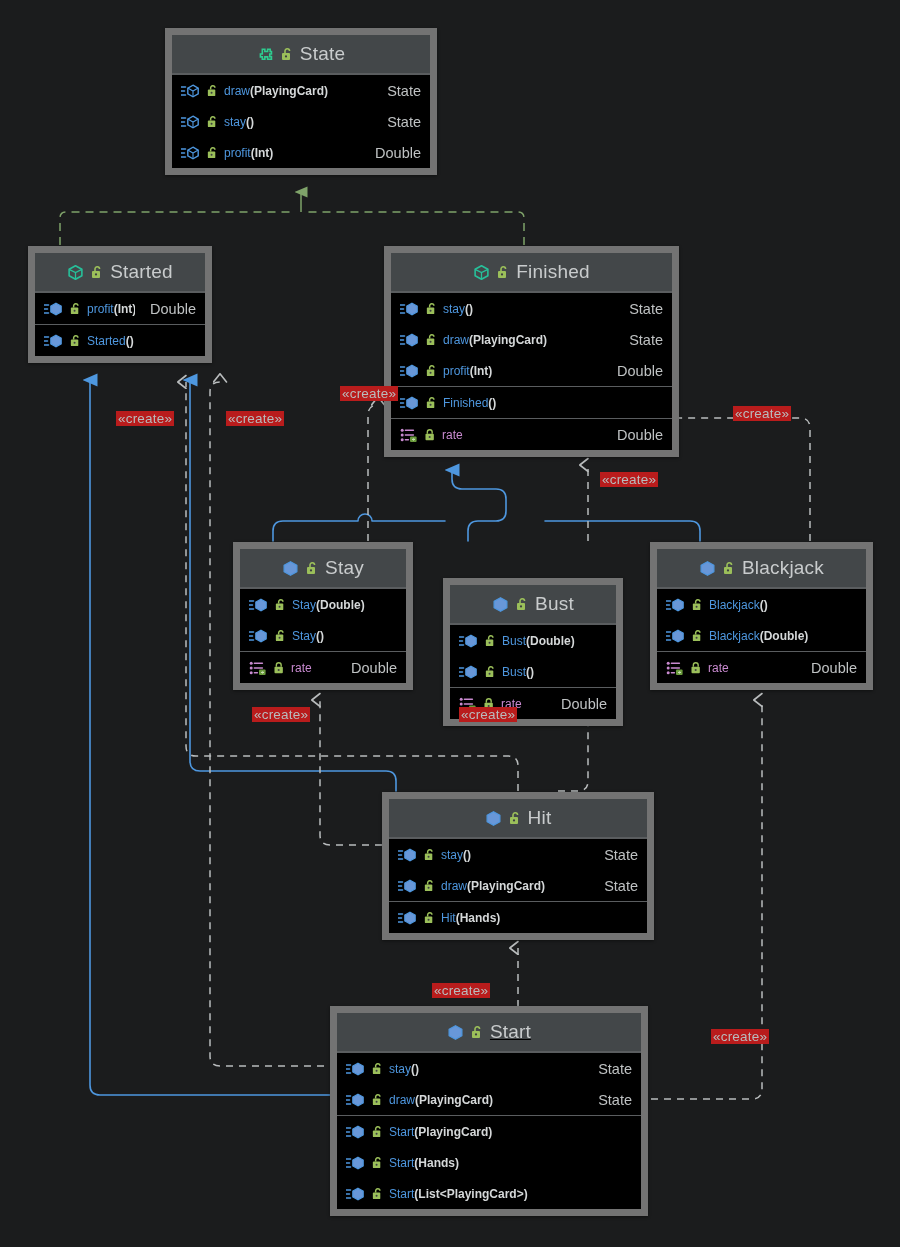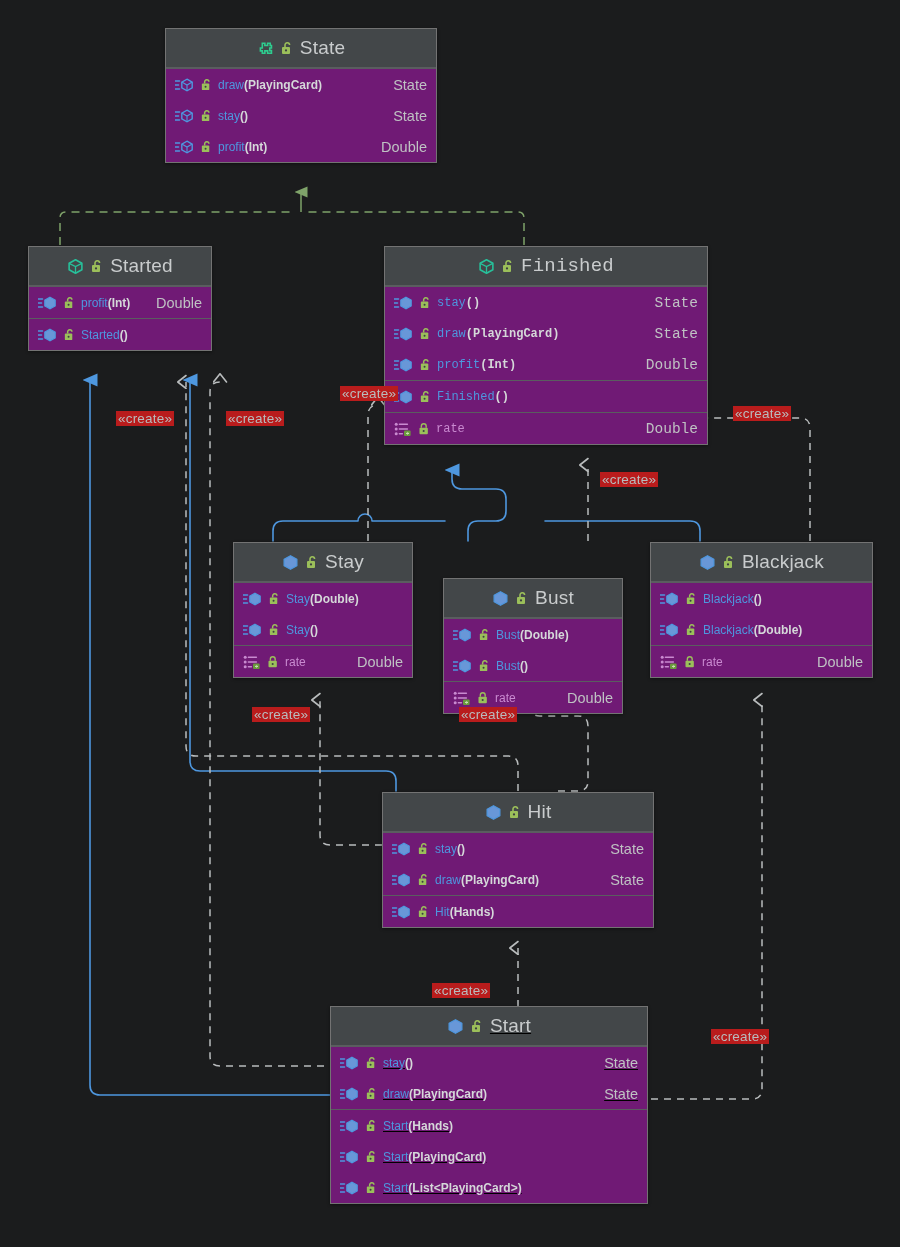--- a/index.html
+++ b/index.html
@@ -6,22 +6,22 @@
   body{
     width:900px;height:1247px;position:relative;overflow:hidden;
     font-family:"Liberation Sans","DejaVu Sans",sans-serif;
     background:#1b1c1d;
   }
   #canvas{position:absolute;inset:0;width:900px;height:1247px;}
   svg#wires{position:absolute;left:0;top:0;width:900px;height:1247px;pointer-events:none;}
 
   .node{
     position:absolute;
-    background:#701a75;
-    border:1px solid #737373;
+    background:#000000;
+    border:7px solid #737373;
     box-shadow:0 1px 3px rgba(0,0,0,.45);
     box-sizing:border-box;
     z-index:5;
   }
   .node .hdr{
     background:#434749;
     border-bottom:1px solid #5a5d5f;
     height:39px;
     display:flex;align-items:center;justify-content:center;gap:6px;
     padding:0 10px;
@@ -240,21 +240,21 @@
             <rect x="2" y="6" width="8" height="7" rx="1" fill="#9bbf5a"></rect>
             <circle cx="6" cy="9.4" r="1.1" fill="#3c3f41"></circle>
           </svg>
         </span>
         <span class="sig"><span class="mname">Started</span><span class="paren">()</span></span>
         <span class="ret"></span>
       </div>
     </div>
   </div>
 
-  <div class="node" style="left:384px;top:246px;width:324px;font-family:Liberation Mono, monospace;">
+  <div class="node" style="left:384px;top:246px;width:295px;">
     <div class="hdr">
       <span class="ic">
         <svg width="17" height="17" viewBox="0 0 16 16">
           <path d="M8 1.6 14 5v6L8 14.4 2 11V5z" fill="none" stroke="#27c09a" stroke-width="1.5" stroke-linejoin="round"></path>
           <path d="M2 5l6 3 6-3M8 8v6.4" fill="none" stroke="#27c09a" stroke-width="1.2"></path>
         </svg>
       </span>
       <span class="ic">
         <svg width="14" height="15" viewBox="0 0 14 15">
           <path d="M5 6V4.2A2.3 2.3 0 0 1 9.6 4" fill="none" stroke="#9bbf5a" stroke-width="1.6"></path>
@@ -656,33 +656,33 @@
       <div class="row">
         <span class="ic"><svg width="20" height="16" viewBox="0 0 20 16">
               <path d="M0.5 4h4M0.5 8h3M0.5 12h4" stroke="#4e97df" stroke-width="1.6" stroke-linecap="round"></path>
               <path d="M12 2.2 17.2 5.1v5.8L12 13.8 6.8 10.9V5.1z" fill="#6897d8" stroke="#4e97df" stroke-width="1.2"></path>
             </svg></span>
         <span class="ic"><svg width="13" height="14" viewBox="0 0 14 15">
               <path d="M5 6V4.2A2.3 2.3 0 0 1 9.6 4" fill="none" stroke="#9bbf5a" stroke-width="1.6"></path>
               <rect x="2" y="6" width="8" height="7" rx="1" fill="#9bbf5a"></rect>
               <circle cx="6" cy="9.4" r="1.1" fill="#3c3f41"></circle>
             </svg></span>
+        <span class="sig"><span class="mname">Start</span><span class="paren">(PlayingCard)</span></span>
+      </div>
+      <div class="row">
+        <span class="ic"><svg width="20" height="16" viewBox="0 0 20 16">
+              <path d="M0.5 4h4M0.5 8h3M0.5 12h4" stroke="#4e97df" stroke-width="1.6" stroke-linecap="round"></path>
+              <path d="M12 2.2 17.2 5.1v5.8L12 13.8 6.8 10.9V5.1z" fill="#6897d8" stroke="#4e97df" stroke-width="1.2"></path>
+            </svg></span>
+        <span class="ic"><svg width="13" height="14" viewBox="0 0 14 15">
+              <path d="M5 6V4.2A2.3 2.3 0 0 1 9.6 4" fill="none" stroke="#9bbf5a" stroke-width="1.6"></path>
+              <rect x="2" y="6" width="8" height="7" rx="1" fill="#9bbf5a"></rect>
+              <circle cx="6" cy="9.4" r="1.1" fill="#3c3f41"></circle>
+            </svg></span>
         <span class="sig"><span class="mname">Start</span><span class="paren">(Hands)</span></span>
-      </div>
-      <div class="row">
-        <span class="ic"><svg width="20" height="16" viewBox="0 0 20 16">
-              <path d="M0.5 4h4M0.5 8h3M0.5 12h4" stroke="#4e97df" stroke-width="1.6" stroke-linecap="round"></path>
-              <path d="M12 2.2 17.2 5.1v5.8L12 13.8 6.8 10.9V5.1z" fill="#6897d8" stroke="#4e97df" stroke-width="1.2"></path>
-            </svg></span>
-        <span class="ic"><svg width="13" height="14" viewBox="0 0 14 15">
-              <path d="M5 6V4.2A2.3 2.3 0 0 1 9.6 4" fill="none" stroke="#9bbf5a" stroke-width="1.6"></path>
-              <rect x="2" y="6" width="8" height="7" rx="1" fill="#9bbf5a"></rect>
-              <circle cx="6" cy="9.4" r="1.1" fill="#3c3f41"></circle>
-            </svg></span>
-        <span class="sig"><span class="mname">Start</span><span class="paren">(PlayingCard)</span></span>
       </div>
       <div class="row">
         <span class="ic"><svg width="20" height="16" viewBox="0 0 20 16">
               <path d="M0.5 4h4M0.5 8h3M0.5 12h4" stroke="#4e97df" stroke-width="1.6" stroke-linecap="round"></path>
               <path d="M12 2.2 17.2 5.1v5.8L12 13.8 6.8 10.9V5.1z" fill="#6897d8" stroke="#4e97df" stroke-width="1.2"></path>
             </svg></span>
         <span class="ic"><svg width="13" height="14" viewBox="0 0 14 15">
               <path d="M5 6V4.2A2.3 2.3 0 0 1 9.6 4" fill="none" stroke="#9bbf5a" stroke-width="1.6"></path>
               <rect x="2" y="6" width="8" height="7" rx="1" fill="#9bbf5a"></rect>
               <circle cx="6" cy="9.4" r="1.1" fill="#3c3f41"></circle>

